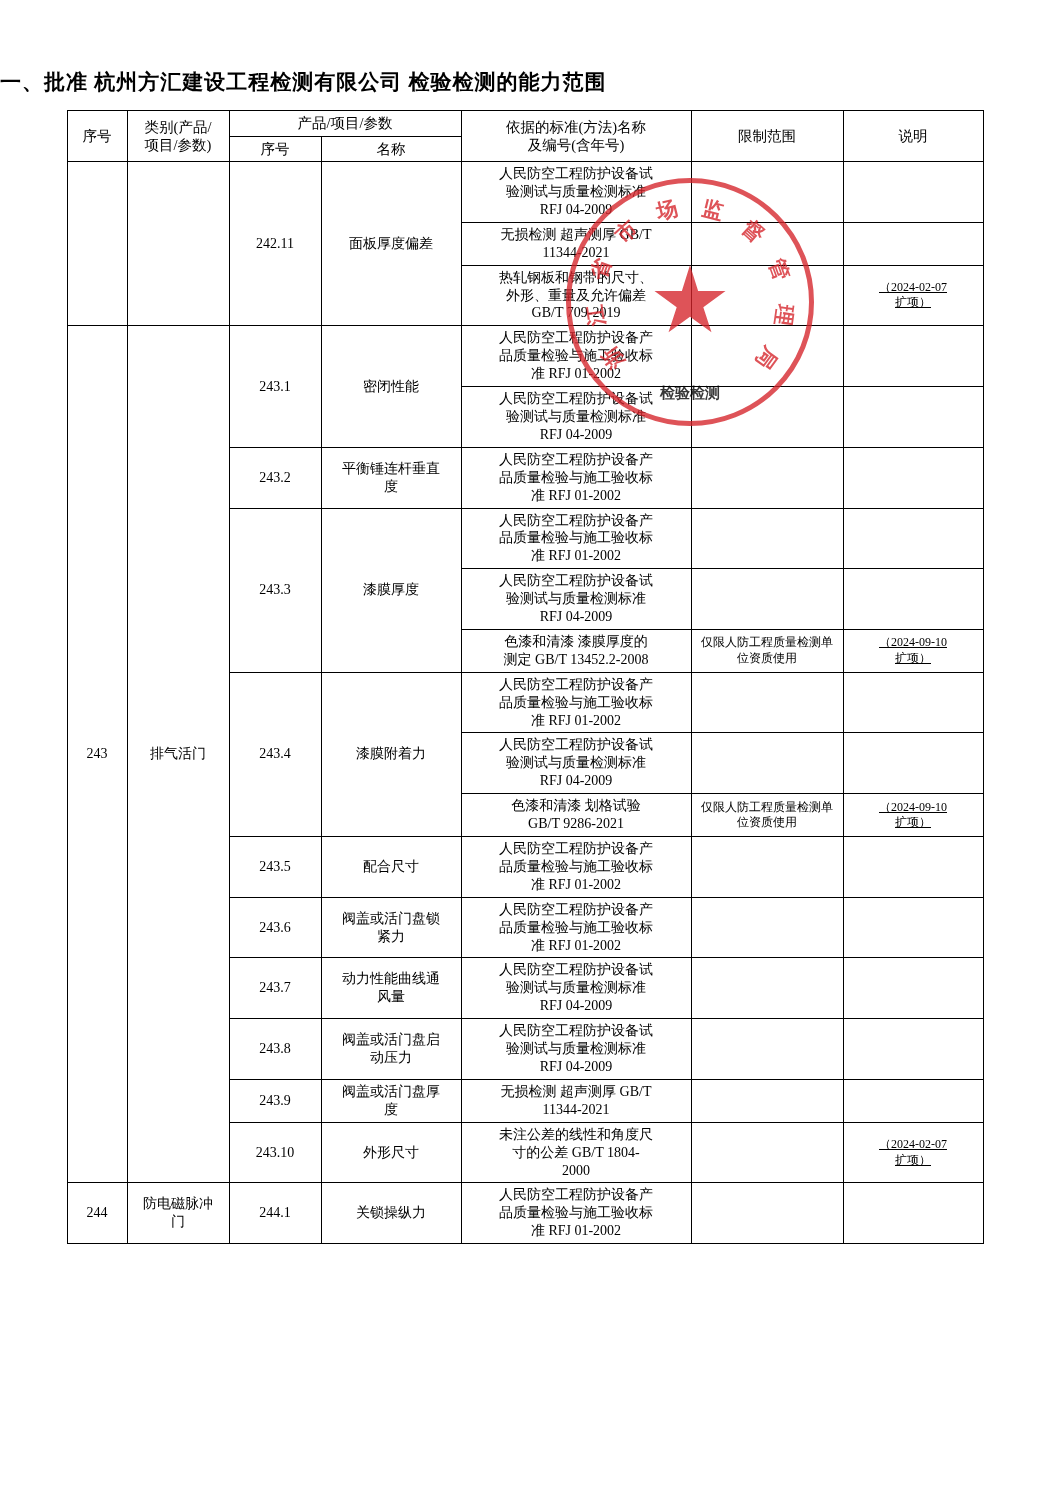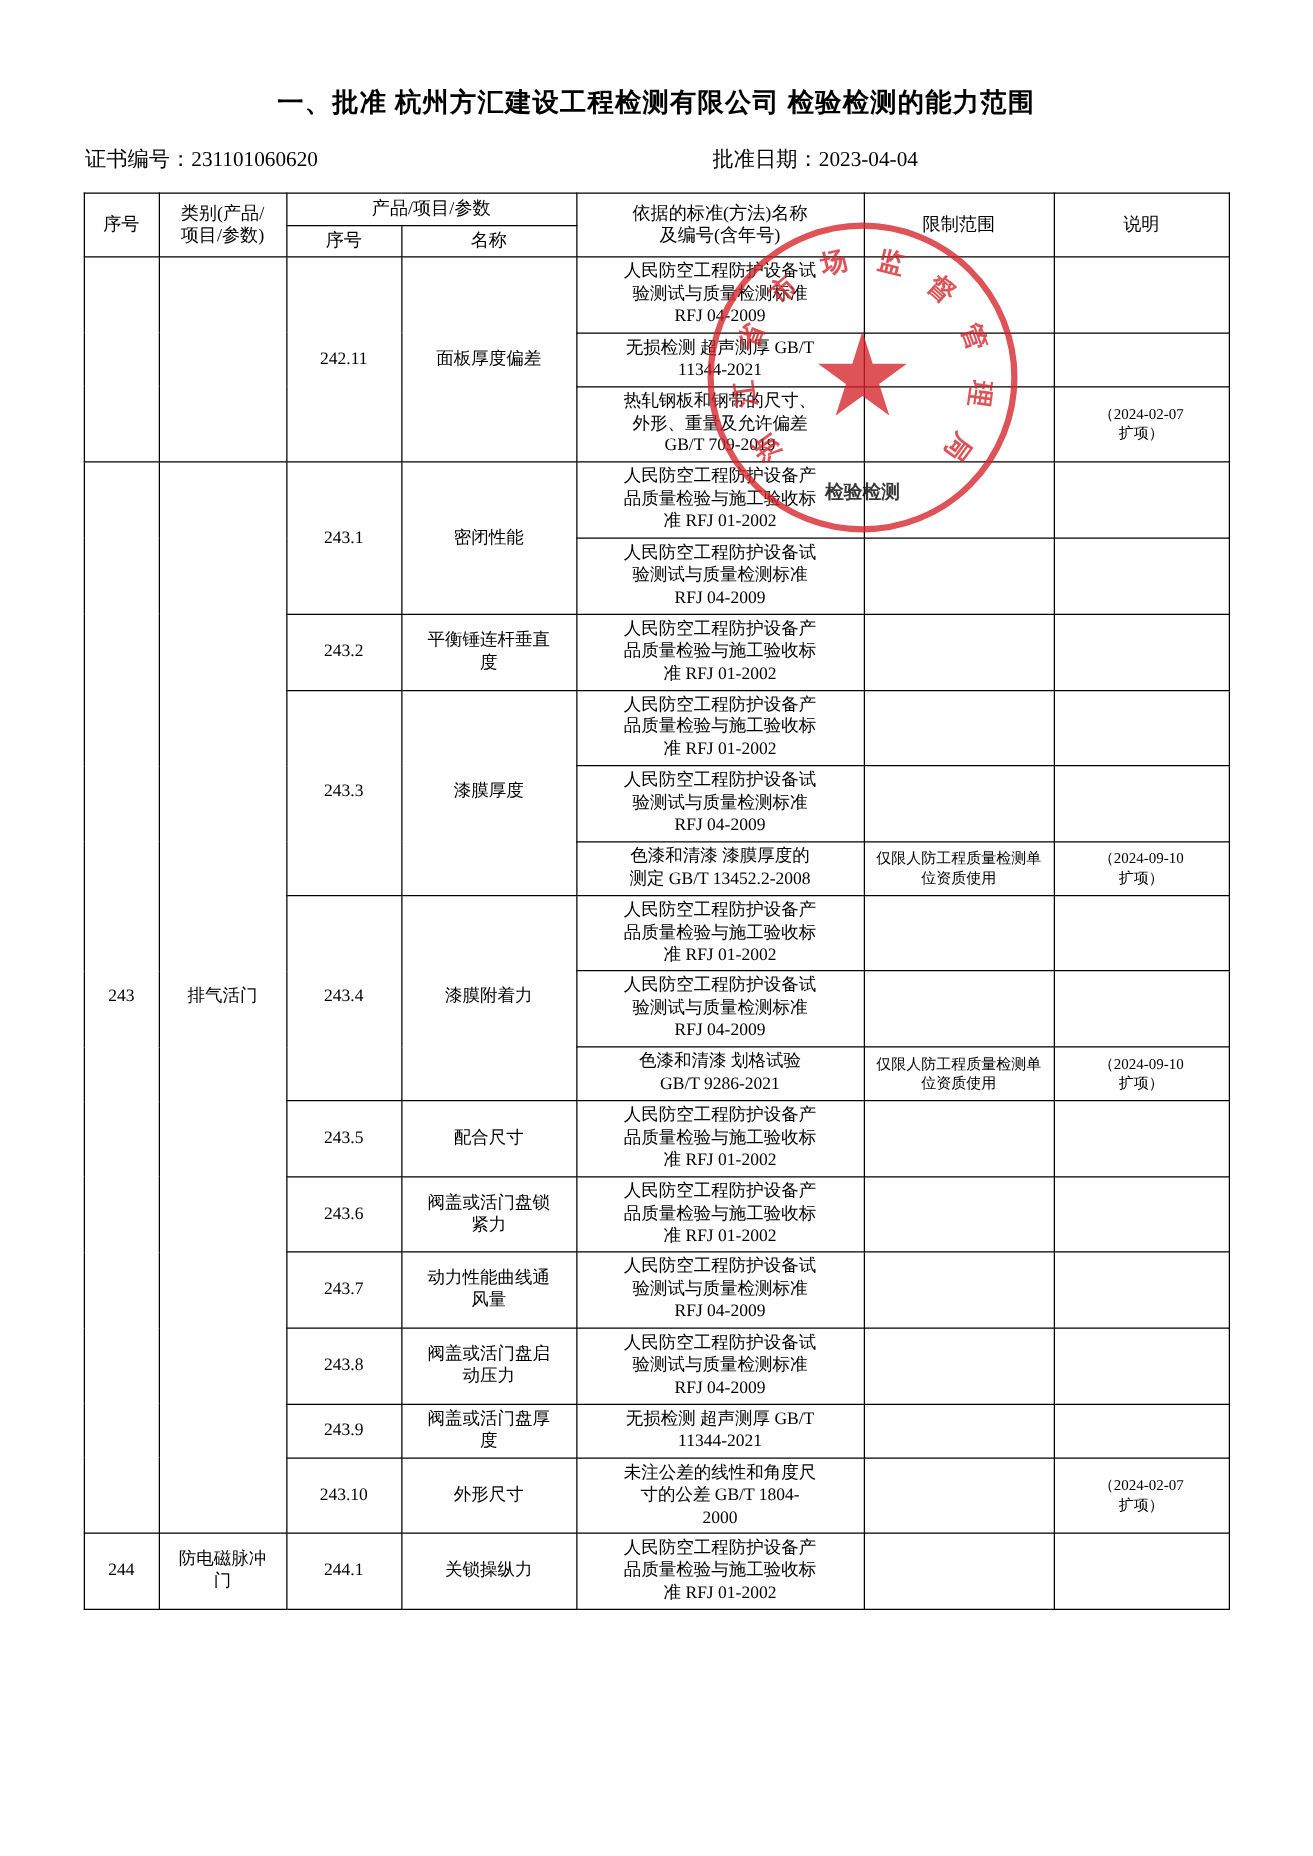--- a/index.html
+++ b/index.html
@@ -16,21 +16,20 @@
     overflow: hidden;
   }
   .page {
     position: relative;
     width: 1050px;
     height: 1485px;
     box-sizing: border-box;
     padding: 0;
   }
   .doc-title {
-    text-align: center;
     font-size: 21px;
     font-weight: bold;
     margin-top: 68px;
     letter-spacing: 1px;
   }
   .meta-line {
     margin-top: 20px;
     padding: 0 68px;
     font-size: 17px;
     position: relative;
@@ -81,20 +80,21 @@
     font-size: 12px;
     line-height: 1.3;
     text-align: left;
     padding-left: 5px;
   }
   .note-cell {
     font-size: 12px;
     line-height: 1.35;
     text-align: left;
     padding-left: 8px;
+    text-decoration: underline;
   }
   
   .seal {
     position: absolute;
     left: 566px;
     top: 110px;
     width: 238px;
     height: 238px;
     border-radius: 50%;
     border: 5px solid #d5232a;
@@ -138,24 +138,20 @@
     font-weight: bold;
   }
 </style>
 </head>
 <body>
 
 <div class="page">
 
   <div class="doc-title">一、批准  杭州方汇建设工程检测有限公司  检验检测的能力范围</div>
 
-  <div class="meta-line">
-    <span class="left">证书编号：231101060620</span>
-    <span class="right">批准日期：2023-04-04</span>
-  </div>
 
 
   <div class="seal">
     <div class="ring-text">
         <span style="transform: rotate(-126deg) translate(0px, -95px) translate(-50%, -50%) rotate(0deg);">浙</span>
         <span style="transform: rotate(-98deg) translate(0px, -95px) translate(-50%, -50%) rotate(0deg);">江</span>
         <span style="transform: rotate(-70deg) translate(0px, -95px) translate(-50%, -50%) rotate(0deg);">省</span>
         <span style="transform: rotate(-42deg) translate(0px, -95px) translate(-50%, -50%) rotate(0deg);">市</span>
         <span style="transform: rotate(-14deg) translate(0px, -95px) translate(-50%, -50%) rotate(0deg);">场</span>
         <span style="transform: rotate(14deg) translate(0px, -95px) translate(-50%, -50%) rotate(0deg);">监</span>

